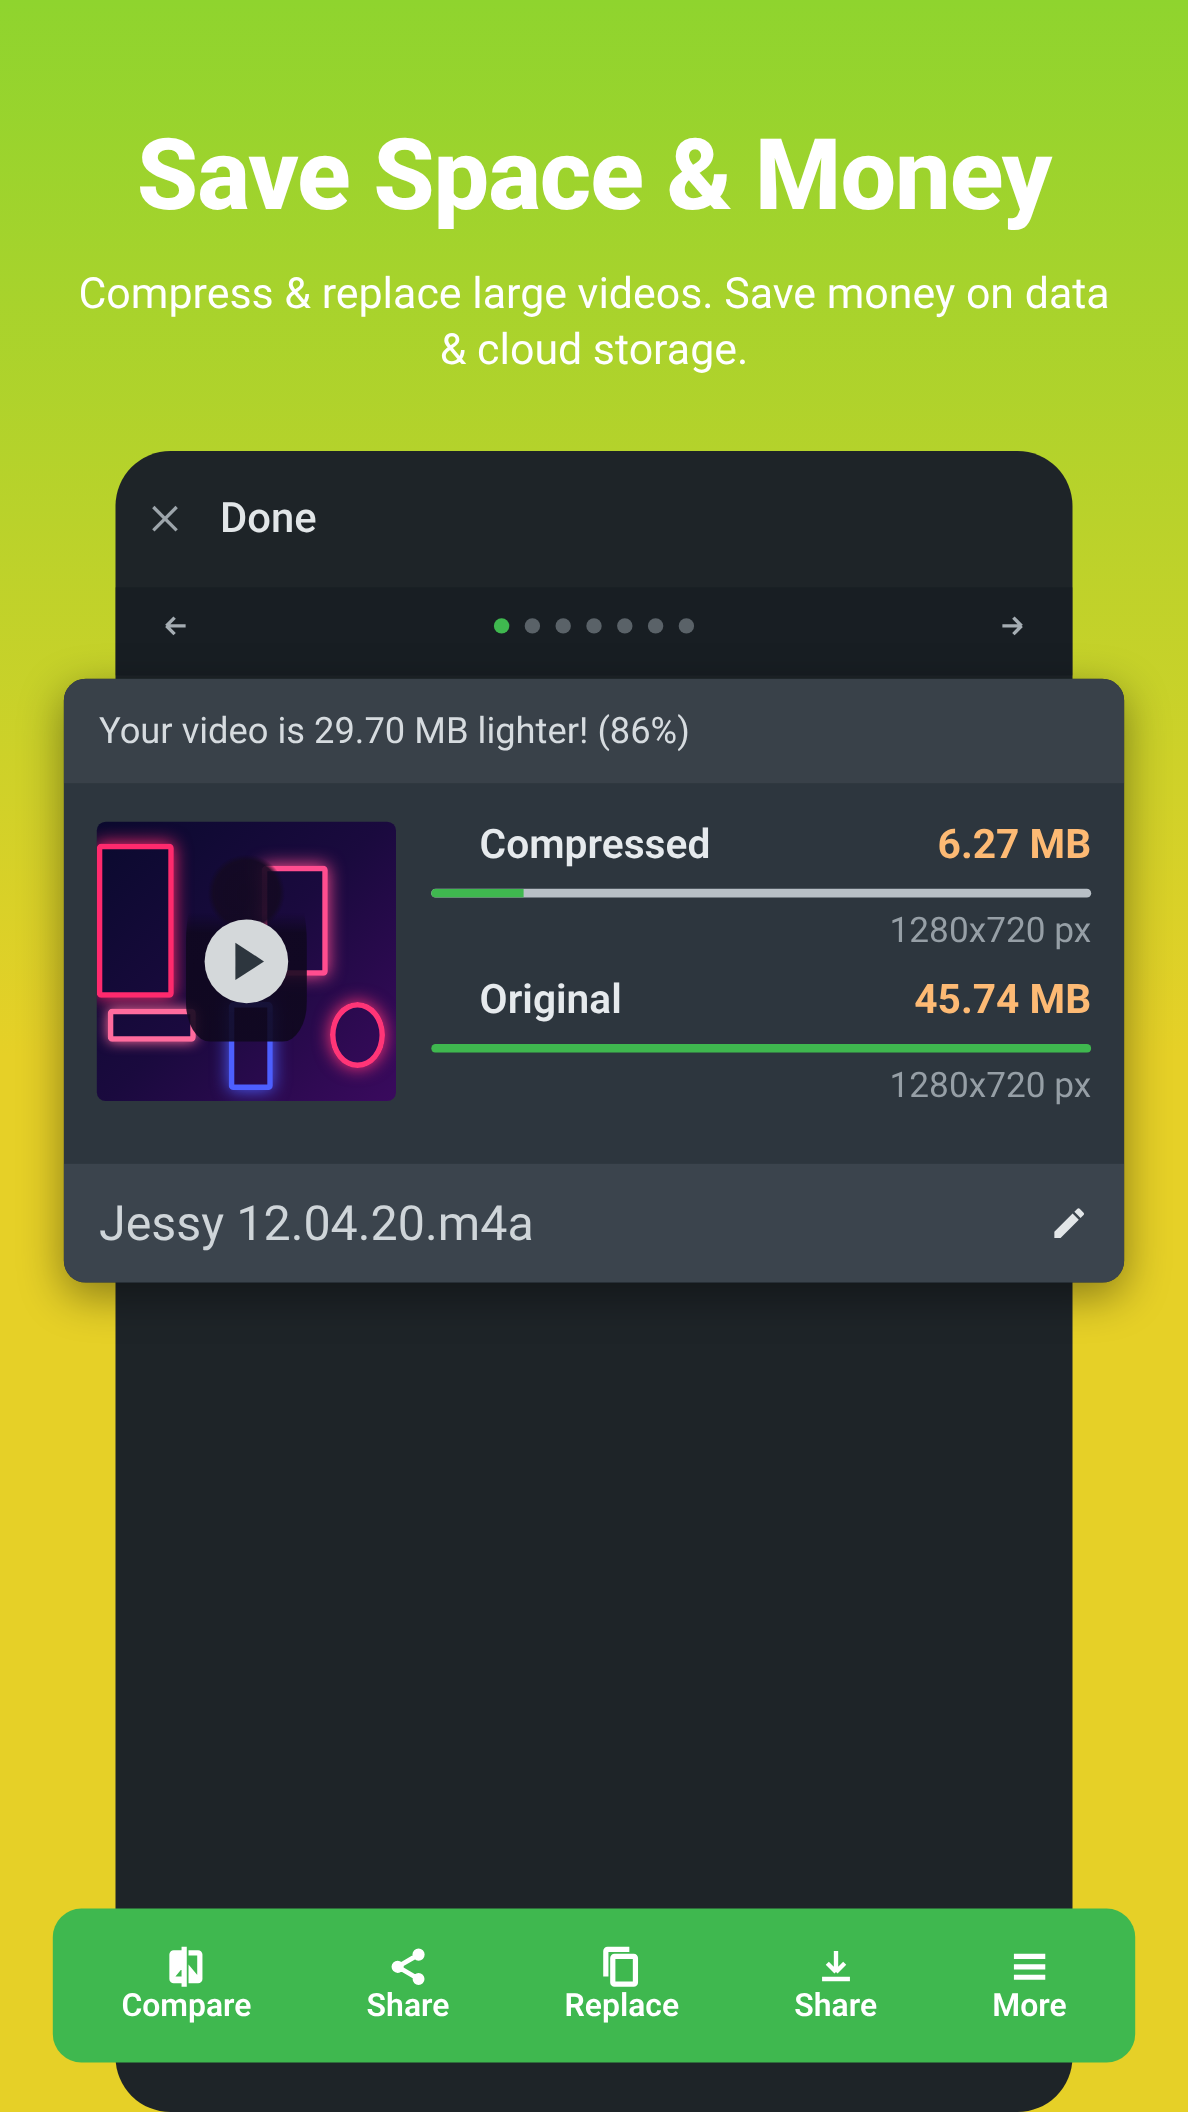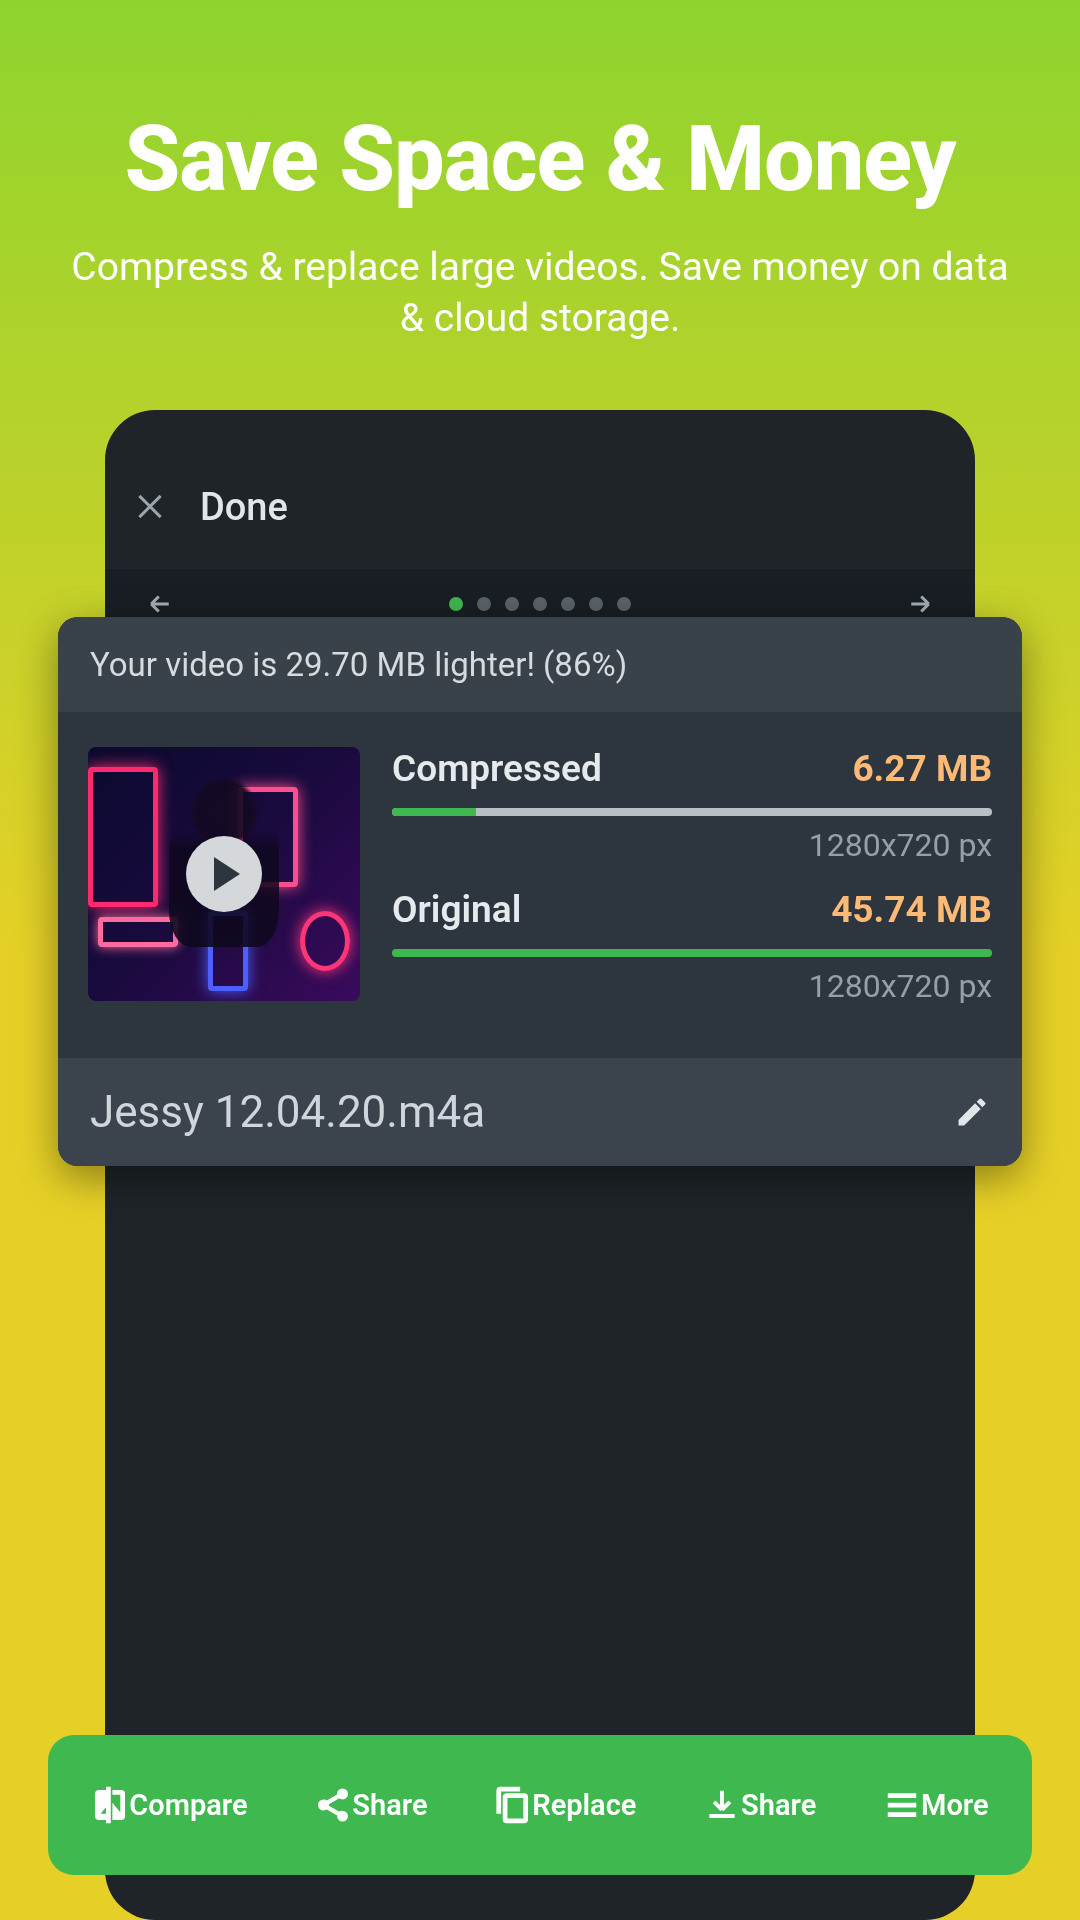--- a/index.html
+++ b/index.html
@@ -44,21 +44,20 @@
       background: #1e2428;
       border-radius: 50px;
       overflow: hidden;
     }
     
     .phone-header {
       display: flex;
       align-items: center;
       padding: 40px 30px;
       gap: 35px;
-      margin-top: 35px;
     }
     
     .close-icon {
       width: 30px;
       height: 30px;
       position: relative;
     }
     .close-icon::before,
     .close-icon::after {
       content: '';
@@ -198,20 +197,21 @@
       flex: 1;
       display: flex;
       flex-direction: column;
       gap: 6px;
     }
     
     .stat-row {
       display: flex;
       justify-content: space-between;
       align-items: flex-end;
+      margin-left: 44px;
     }
     
     .stat-label {
       color: #e6eaed;
       font-size: 37px;
       font-weight: 600;
     }
     
     .stat-value {
       color: #fdba74;
@@ -273,21 +273,21 @@
       background: #3fb84f;
       border-radius: 26px;
       display: flex;
       align-items: center;
       justify-content: space-around;
       padding: 0 10px;
     }
     
     .bottom-action {
       display: flex;
-      flex-direction: row;
+      flex-direction: column;
       align-items: center;
       gap: 0;
       color: #ffffff;
     }
     
     .bottom-action-icon {
       width: 38px;
       height: 38px;
     }
     .bottom-action-icon svg {

